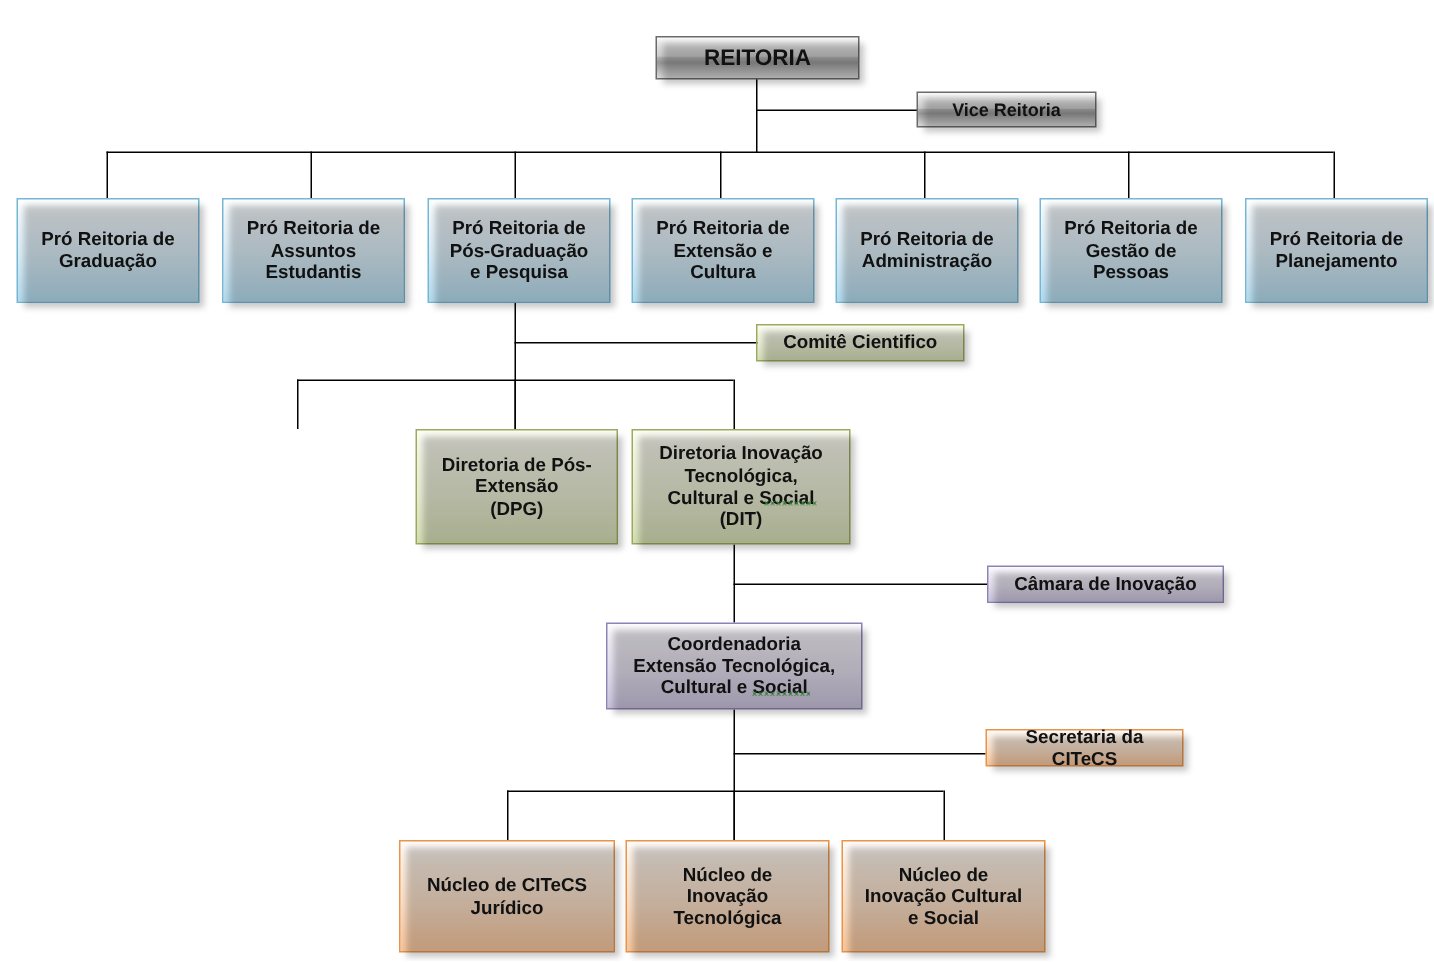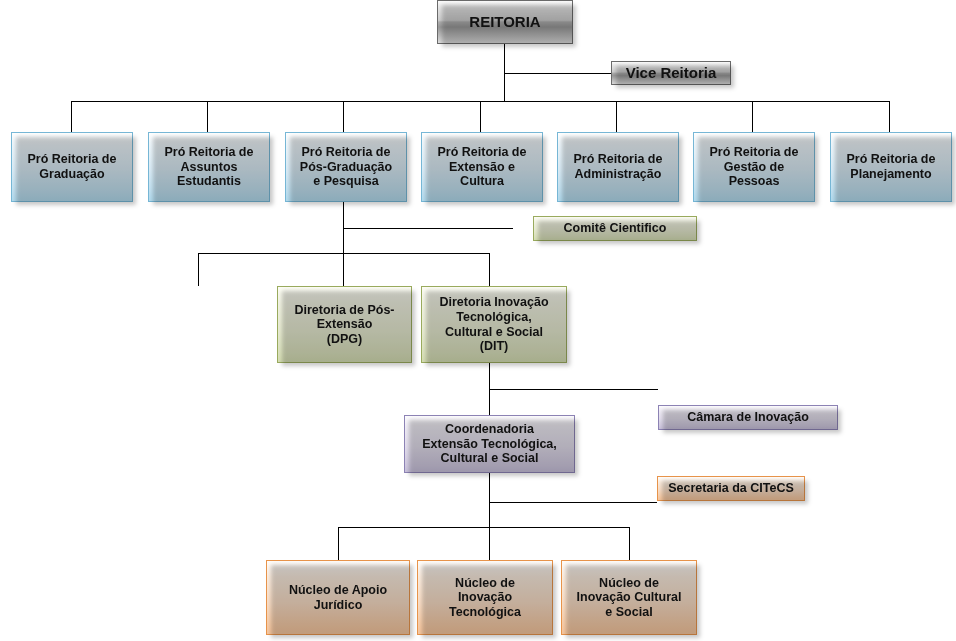--- a/index.html
+++ b/index.html
@@ -49,21 +49,21 @@
   }
 
   
   .n-gray {
     background: linear-gradient(to bottom,
         #fcfcfc 0%, #e9e9e9 14%, #cfcfcf 46%,
         #b0b0b0 50%, #9a9a9a 62%, #c9c9c9 88%, #dedede 100%);
     border: 1px solid #6b6b6b;
     font-size: 15px;
   }
-  .n-gray.small { font-size: 15px; }
+  .n-gray.small { font-size: 12px; }
 
   
   .n-blue {
     background: linear-gradient(to bottom,
         #ffffff 0%, #eef7fc 18%, #dceef8 52%, #c2e2f2 85%, #b3dcef 100%);
     border: 1px solid #77b7d6;
     font-size: 12.5px;
   }
 
   
@@ -142,21 +142,21 @@
   <div class="ln ln-h" style="left:489px; top:389px; width:169px;"></div>
 
   <div class="ln ln-v" style="left:489px; top:473px; height:87px;"></div>
   <div class="ln ln-h" style="left:489px; top:502px; width:168px;"></div>
 
   <div class="ln ln-h" style="left:338px; top:527px; width:291px;"></div>
   <div class="ln ln-v" style="left:338px; top:527px; height:33px;"></div>
   <div class="ln ln-v" style="left:489px; top:527px; height:33px;"></div>
   <div class="ln ln-v" style="left:629px; top:527px; height:33px;"></div>
 
-  <div class="node n-gray" style="left:437px; top:0; width:136px; height:44px;">REITORIA</div>
+  <div class="node n-gray" style="left:437px; top:24px; width:136px; height:29px;">REITORIA</div>
 
   <div class="node n-gray small" style="left:611px; top:61px; width:120px; height:24px;">Vice Reitoria</div>
 
   <div class="node n-blue" style="left:11px; top:132px; width:122px; height:70px;">Pró Reitoria de
 Graduação</div>
 
   <div class="node n-blue" style="left:148px; top:132px; width:122px; height:70px;">Pró Reitoria de
 Assuntos
 Estudantis</div>
 
@@ -171,43 +171,43 @@
   <div class="node n-blue" style="left:557px; top:132px; width:122px; height:70px;">Pró Reitoria de
 Administração</div>
 
   <div class="node n-blue" style="left:693px; top:132px; width:122px; height:70px;">Pró Reitoria de
 Gestão de
 Pessoas</div>
 
   <div class="node n-blue" style="left:830px; top:132px; width:122px; height:70px;">Pró Reitoria de
 Planejamento</div>
 
-  <div class="node n-green tag" style="left:533px; top:216px; width:164px; height:25px;">Comitê Cientifico</div>
+  <div class="node n-green tag" style="left:504px; top:216px; width:139px; height:25px;">Comitê Cientifico</div>
 
 
   <div class="node n-green" style="left:277px; top:286px; width:135px; height:77px;">Diretoria de Pós-
 Extensão
 (DPG)</div>
 
   <div class="node n-green" style="left:421px; top:286px; width:146px; height:77px;">Diretoria Inovação
 Tecnológica,
 Cultural e Social
 (DIT)</div>
   <div class="squiggle" style="left:509px; top:334px; width:36px;"></div>
 
-  <div class="node n-purple" style="left:658px; top:377px; width:180px; height:25px;margin-top:28px;">Câmara de Inovação</div>
+  <div class="node n-purple" style="left:658px; top:377px; width:158px; height:25px;">Câmara de Inovação</div>
 
   <div class="node n-purple" style="left:404px; top:415px; width:171px; height:58px;">Coordenadoria
 Extensão Tecnológica,
 Cultural e Social</div>
   <div class="squiggle" style="left:501px; top:461px; width:39px;"></div>
 
-  <div class="node n-orange" style="left:657px; top:476px; width:148px; height:25px;">Secretaria da CITeCS</div>
-
-  <div class="node n-orange" style="left:266px; top:560px; width:144px; height:75px;">Núcleo de Apoio
+  <div class="node n-orange" style="left:657px; top:486px; width:132px; height:25px;">Secretaria da CITeCS</div>
+
+  <div class="node n-orange" style="left:266px; top:560px; width:144px; height:75px;">Núcleo de CITeCS
 Jurídico</div>
 
   <div class="node n-orange" style="left:417px; top:560px; width:136px; height:75px;">Núcleo de
 Inovação
 Tecnológica</div>
 
   <div class="node n-orange" style="left:561px; top:560px; width:136px; height:75px;">Núcleo de
 Inovação Cultural
 e Social</div>
 

